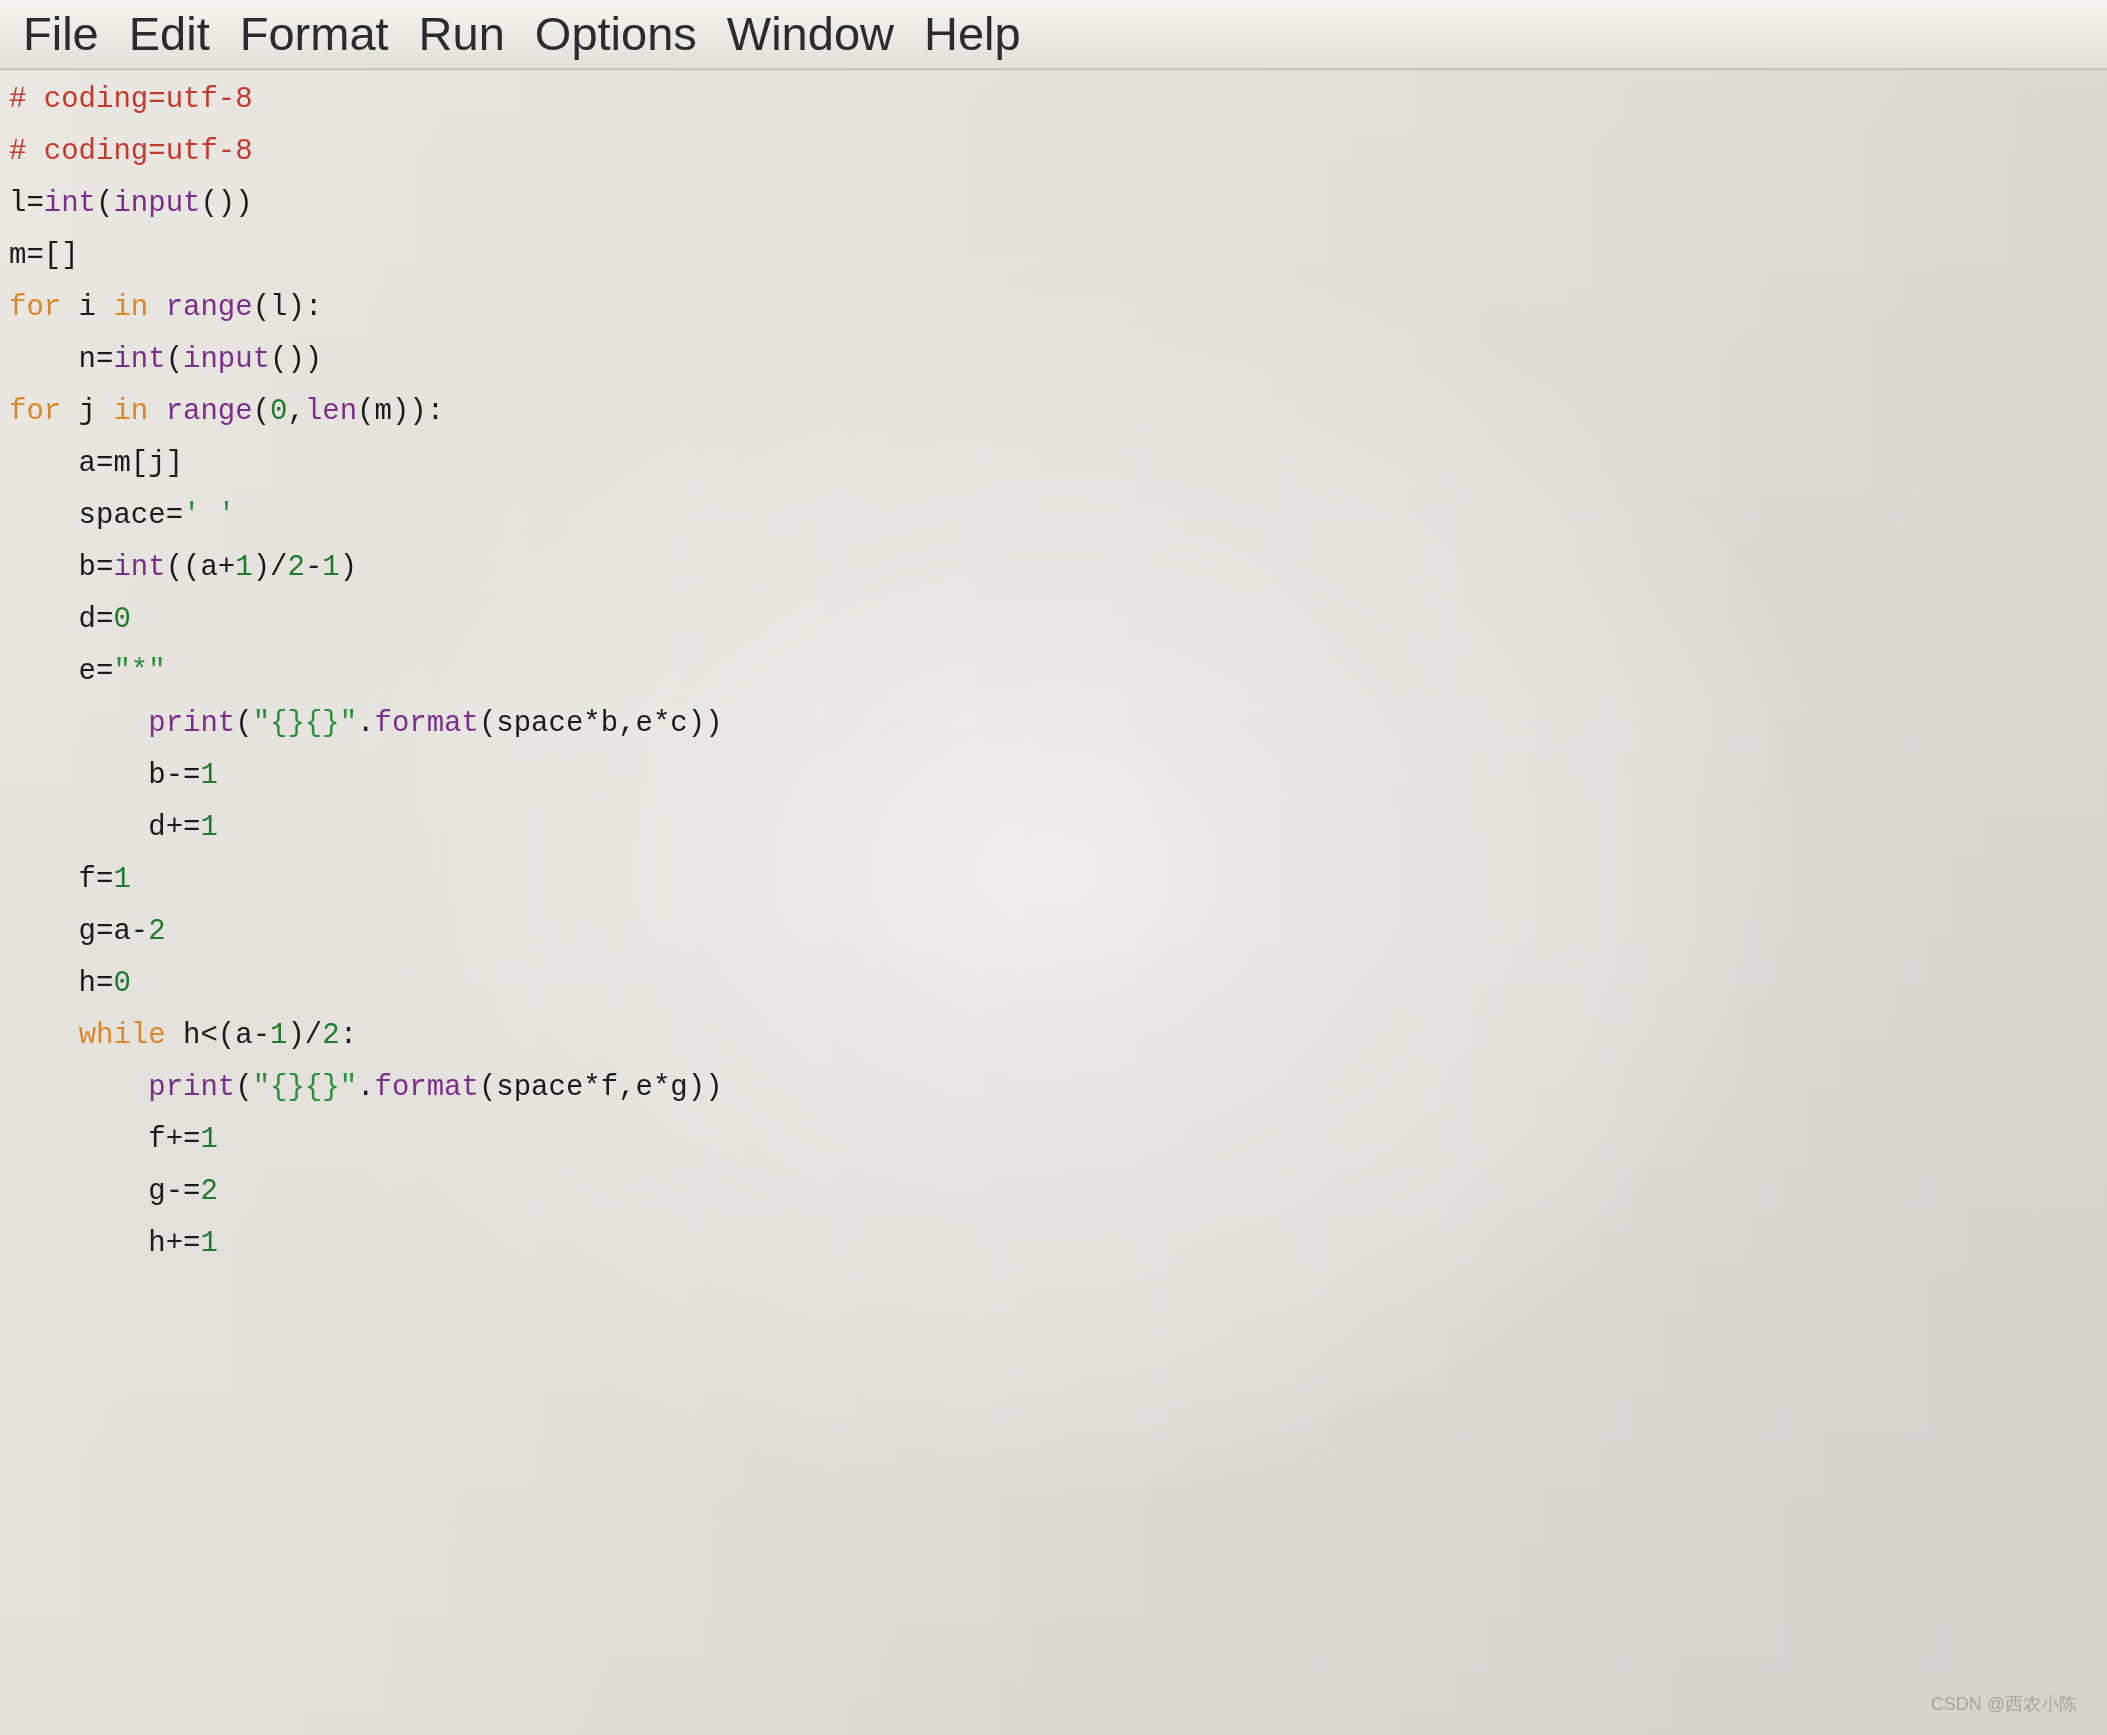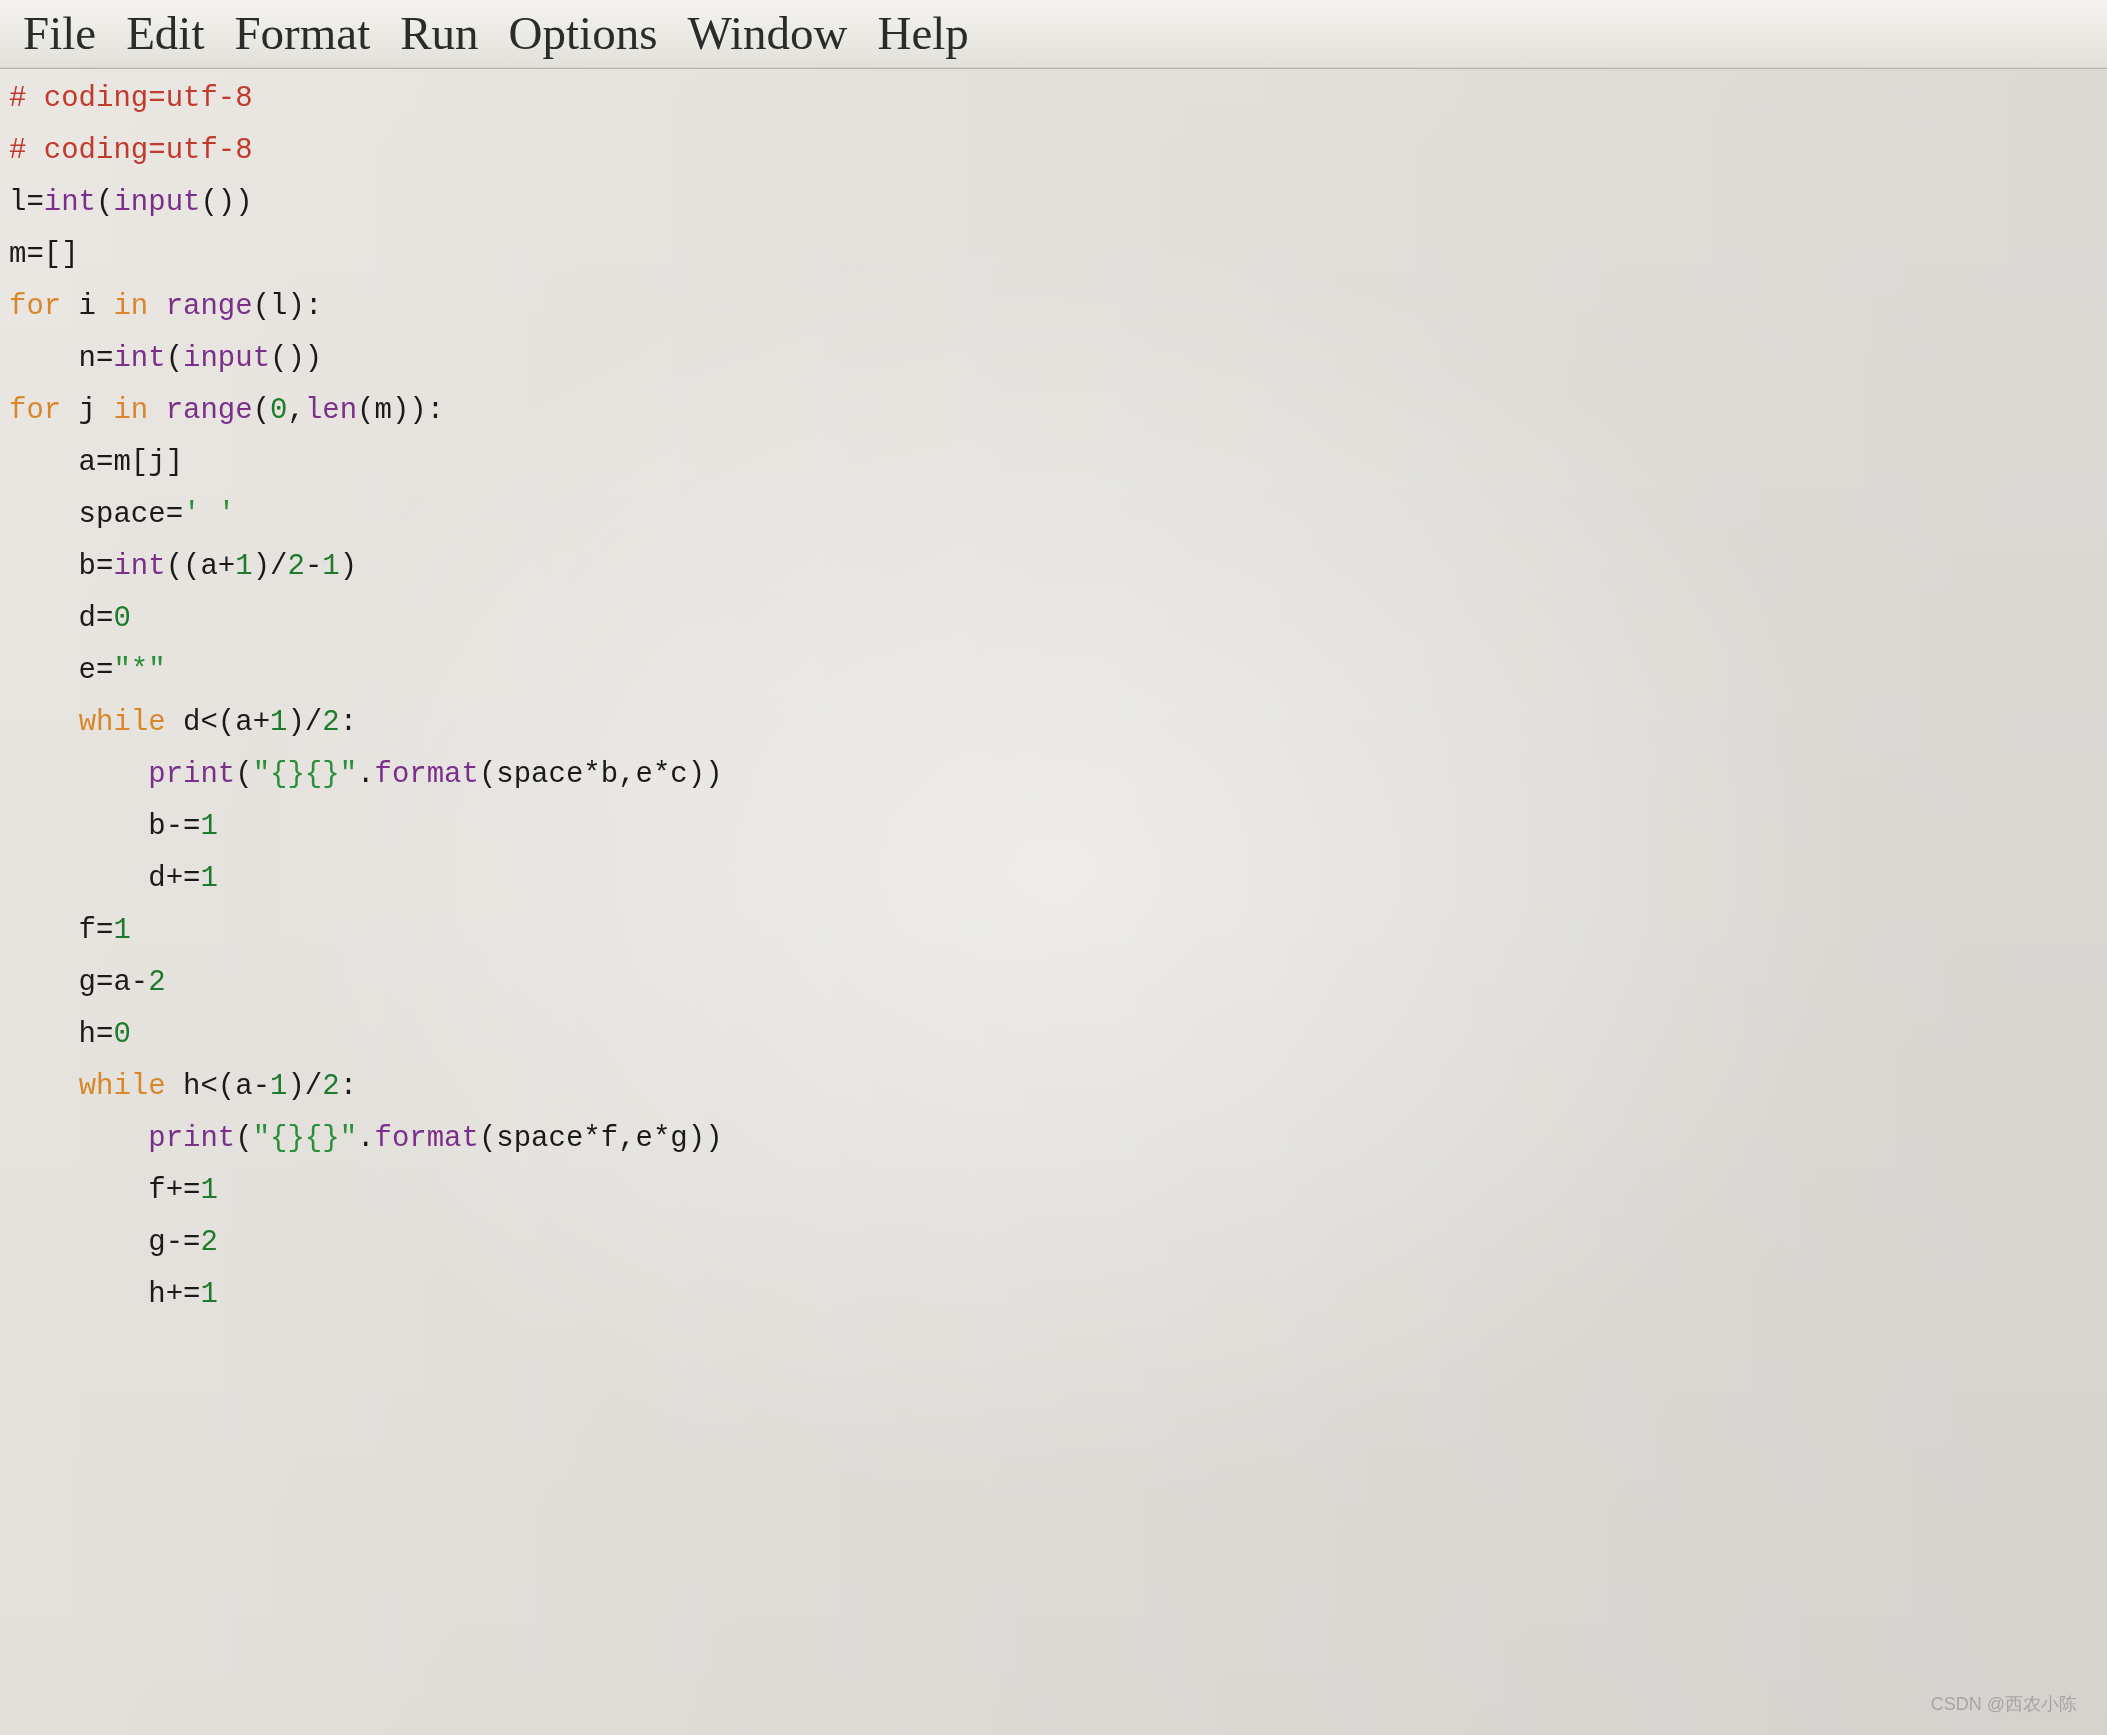--- a/index.html
+++ b/index.html
@@ -17,21 +17,21 @@
     border-bottom: 1.5px solid #b8b6b0;
     box-shadow: inset 0 -0.8px 0 #cfccc4;
   }
   .menubar {
     display: flex;
     align-items: center;
     gap: 30px;
     padding: 6px 23px 7.6px 23px;
   }
   .menu-item {
-    font-family: Liberation Serif, serif;
+    font-family: Liberation Sans, sans-serif;
     font-size: 47px;
     color: #2b2b2b;
     cursor: default;
   }
   .editor {
     padding: 4.6px 0 0 9px;
     background: #efece7;
     width: 100%;
     height: calc(100% - 68px);
     box-sizing: border-box;
@@ -82,21 +82,20 @@
   <div class="line"><span class="tok-plain">l=</span><span class="tok-builtin">int</span><span class="tok-plain">(</span><span class="tok-builtin">input</span><span class="tok-plain">())</span></div>
   <div class="line"><span class="tok-plain">m=[]</span></div>
   <div class="line"><span class="tok-keyword">for</span><span class="tok-plain"> i </span><span class="tok-keyword">in</span><span class="tok-plain"> </span><span class="tok-builtin">range</span><span class="tok-plain">(l):</span></div>
   <div class="line"><span class="tok-plain">    n=</span><span class="tok-builtin">int</span><span class="tok-plain">(</span><span class="tok-builtin">input</span><span class="tok-plain">())</span></div>
   <div class="line"><span class="tok-keyword">for</span><span class="tok-plain"> j </span><span class="tok-keyword">in</span><span class="tok-plain"> </span><span class="tok-builtin">range</span><span class="tok-plain">(</span><span class="tok-number">0</span><span class="tok-plain">,</span><span class="tok-builtin">len</span><span class="tok-plain">(m)):</span></div>
   <div class="line"><span class="tok-plain">    a=m[j]</span></div>
   <div class="line"><span class="tok-plain">    space=</span><span class="tok-string">' '</span></div>
   <div class="line"><span class="tok-plain">    b=</span><span class="tok-builtin">int</span><span class="tok-plain">((a+</span><span class="tok-number">1</span><span class="tok-plain">)/</span><span class="tok-number">2</span><span class="tok-plain">-</span><span class="tok-number">1</span><span class="tok-plain">)</span></div>
   <div class="line"><span class="tok-plain">    d=</span><span class="tok-number">0</span></div>
   <div class="line"><span class="tok-plain">    e=</span><span class="tok-string">"*"</span></div>
-  <div class="line"><span class="tok-plain">    </span><span class="tok-keyword">while</span><span class="tok-plain"> d&lt;(a+</span><span class="tok-number">1</span><span class="tok-plain">)/</span><span class="tok-number">2</span><span class="tok-plain">:</span></div>
   <div class="line"><span class="tok-plain">        </span><span class="tok-builtin">print</span><span class="tok-plain">(</span><span class="tok-string">"{}{}"</span><span class="tok-plain">.</span><span class="tok-builtin">format</span><span class="tok-plain">(space*b,e*c))</span></div>
   <div class="line"><span class="tok-plain">        b-=</span><span class="tok-number">1</span></div>
   <div class="line"><span class="tok-plain">        d+=</span><span class="tok-number">1</span></div>
   <div class="line"><span class="tok-plain">    f=</span><span class="tok-number">1</span></div>
   <div class="line"><span class="tok-plain">    g=a-</span><span class="tok-number">2</span></div>
   <div class="line"><span class="tok-plain">    h=</span><span class="tok-number">0</span></div>
   <div class="line"><span class="tok-plain">    </span><span class="tok-keyword">while</span><span class="tok-plain"> h&lt;(a-</span><span class="tok-number">1</span><span class="tok-plain">)/</span><span class="tok-number">2</span><span class="tok-plain">:</span></div>
   <div class="line"><span class="tok-plain">        </span><span class="tok-builtin">print</span><span class="tok-plain">(</span><span class="tok-string">"{}{}"</span><span class="tok-plain">.</span><span class="tok-builtin">format</span><span class="tok-plain">(space*f,e*g))</span></div>
   <div class="line"><span class="tok-plain">        f+=</span><span class="tok-number">1</span></div>
   <div class="line"><span class="tok-plain">        g-=</span><span class="tok-number">2</span></div>

